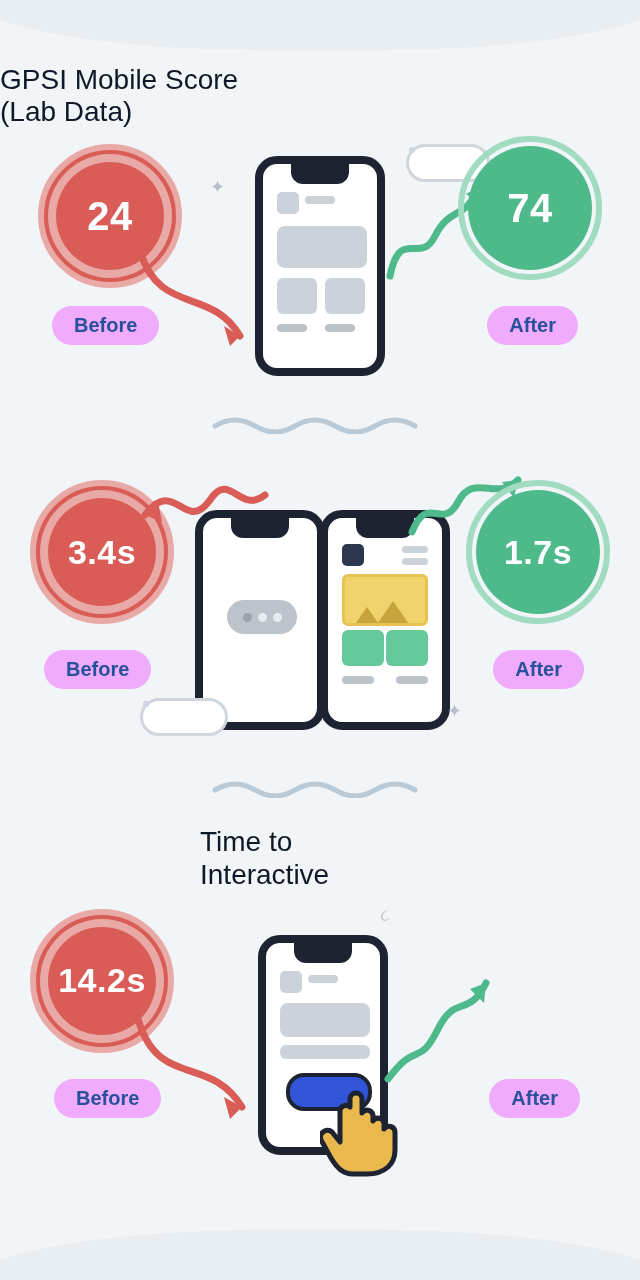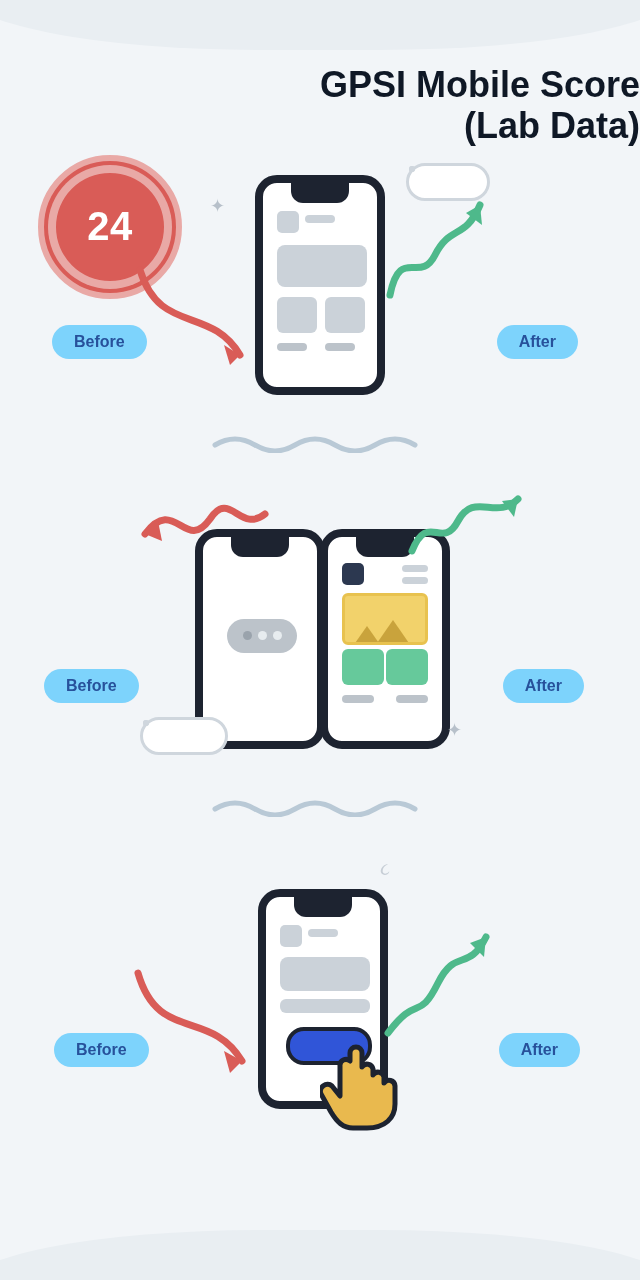--- a/index.html
+++ b/index.html
@@ -34,24 +34,24 @@
 
   .stage{position:relative;z-index:1;width:640px;}
 
   .section{
     position:relative;
     width:640px;
     padding-top:28px;
     box-sizing:border-box;
   }
   .sec-title{
-    font-size:36px;
-    font-weight:700;
+    font-size:28px;
+    font-weight:400;
     color:#0F1826;
-    text-align:right;
+    text-align:left;
     line-height:1.15;
   }
 
   .metric-row{
     position:relative;
     height:270px;
     margin-top:8px;
   }
 
   
@@ -67,24 +67,24 @@
   .score.sm .num{font-size:34px;}
   .score.before{background:var(--red);box-shadow:0 0 0 8px var(--red-ring) inset,0 0 0 8px var(--red);}
   .score.before::before{content:"";position:absolute;inset:-10px;border-radius:50%;border:6px solid var(--red-ring);}
   .score.after{background:var(--green);}
   .score.after::before{content:"";position:absolute;inset:-10px;border-radius:50%;border:6px solid var(--green-ring);}
 
   .pill{
     position:absolute;
     padding:8px 22px;
     border-radius:22px;
-    background:#7dd3fc;
+    background:#f0abfc;
     color:var(--pill-text);
     font-weight:700;
-    font-size:16px;
+    font-size:20px;
   }
 
   
   .phone{
     position:absolute;
     width:130px;height:220px;
     border:8px solid var(--phone-outline);
     border-radius:22px;
     background:#fff;
     box-sizing:border-box;
@@ -122,21 +122,21 @@
   <div class="section" style="padding-top:64px">
     <div class="sec-title">
       <span>GPSI Mobile Score <br>(Lab Data)</span>
     </div>
 
     <div class="metric-row">
 
       <div class="cloud" style="top:8px;right:150px;width:78px"></div>
       <span class="spark" style="top:40px;left:210px">✦</span>
 
-      <div class="score before" style="top:10px;left:48px">
+      <div class="score before" style="top:18px;left:48px">
         <span class="num">24</span>
       </div>
       <div class="pill" style="top:170px;left:52px">
         <span>Before</span>
       </div>
 
       <div class="phone" style="top:20px;left:255px">
         <div class="screen">
           <div class="sk" style="top:18px;left:4px;width:22px;height:22px;border-radius:5px"></div>
           <div class="sk" style="top:22px;left:32px;width:30px;height:8px"></div>
@@ -151,34 +151,40 @@
       <svg class="arrow-svg" style="top:90px;left:120px" width="150" height="130">
         <path d="M20 25 C 40 90, 90 60, 120 110" fill="none" stroke="var(--red)" stroke-width="7" stroke-linecap="round"></path>
         <polygon points="120,110 104,100 110,120" fill="var(--red)"></polygon>
       </svg>
 
       <svg class="arrow-svg" style="top:30px;left:380px" width="130" height="130">
         <path d="M10 110 C 20 60, 40 100, 55 70 C 70 40, 85 55, 100 20" fill="none" stroke="var(--green)" stroke-width="7" stroke-linecap="round"></path>
         <polygon points="100,20 86,28 102,40" fill="var(--green)"></polygon>
       </svg>
 
+      <div class="score after" style="top:10px;right:48px">
+        <span class="num">74</span>
+      </div>
       <div class="pill" style="top:170px;right:62px">
         <span>After</span>
       </div>
     </div>
 
     <svg class="divider" width="220" height="20">
       <path d="M5 12 Q 25 0,45 12 T 85 12 T 125 12 T 165 12 T 205 12" fill="none" stroke="#B9C9D6" stroke-width="5" stroke-linecap="round"></path>
     </svg>
   </div>
 
   <div class="section">
 
     <div class="metric-row" style="height:300px">
 
+      <div class="score before sm" style="top:20px;left:40px">
+        <span class="num">3.4s</span>
+      </div>
       <div class="pill" style="top:180px;left:44px">
         <span>Before</span>
       </div>
 
       <svg class="arrow-svg" style="top:-10px;left:130px" width="160" height="90">
         <path d="M15 55 C 45 15, 55 75, 80 40 C 100 10, 110 55, 135 35" fill="none" stroke="var(--red)" stroke-width="7" stroke-linecap="round"></path>
         <polygon points="15,55 28,42 32,62" fill="var(--red)"></polygon>
       </svg>
 
       <div class="phone" style="top:40px;left:195px">
@@ -208,34 +214,43 @@
       </div>
 
       <div class="cloud" style="top:228px;left:140px;width:82px"></div>
       <span class="spark" style="top:230px;right:178px">✦</span>
 
       <svg class="arrow-svg" style="top:-8px;left:400px" width="140" height="90">
         <path d="M12 70 C 28 30, 42 70, 58 40 C 74 10, 96 40, 118 18" fill="none" stroke="var(--green)" stroke-width="7" stroke-linecap="round"></path>
         <polygon points="118,18 102,20 114,36" fill="var(--green)"></polygon>
       </svg>
 
+      <div class="score after sm" style="top:20px;right:40px">
+        <span class="num">1.7s</span>
+      </div>
       <div class="pill" style="top:180px;right:56px">
         <span>After</span>
       </div>
     </div>
 
     <svg class="divider" width="220" height="20">
       <path d="M5 12 Q 25 0,45 12 T 85 12 T 125 12 T 165 12 T 205 12" fill="none" stroke="#B9C9D6" stroke-width="5" stroke-linecap="round"></path>
     </svg>
   </div>
 
   <div class="section">
+    <div class="sec-title" style="padding:0 200px">
+      <span>Time to<br>Interactive</span>
+    </div>
 
     <div class="metric-row" style="height:290px">
 
+      <div class="score before sm" style="top:20px;left:40px">
+        <span class="num">14.2s</span>
+      </div>
       <div class="pill" style="top:180px;left:54px">
         <span>Before</span>
       </div>
 
       <svg class="arrow-svg" style="top:100px;left:120px" width="150" height="130">
         <path d="M18 20 C 38 90, 90 55, 122 108" fill="none" stroke="var(--red)" stroke-width="7" stroke-linecap="round"></path>
         <polygon points="122,108 104,98 110,120" fill="var(--red)"></polygon>
       </svg>
 
       <span class="spark" style="top:6px;left:380px;color:#C7CED6">૮</span>

